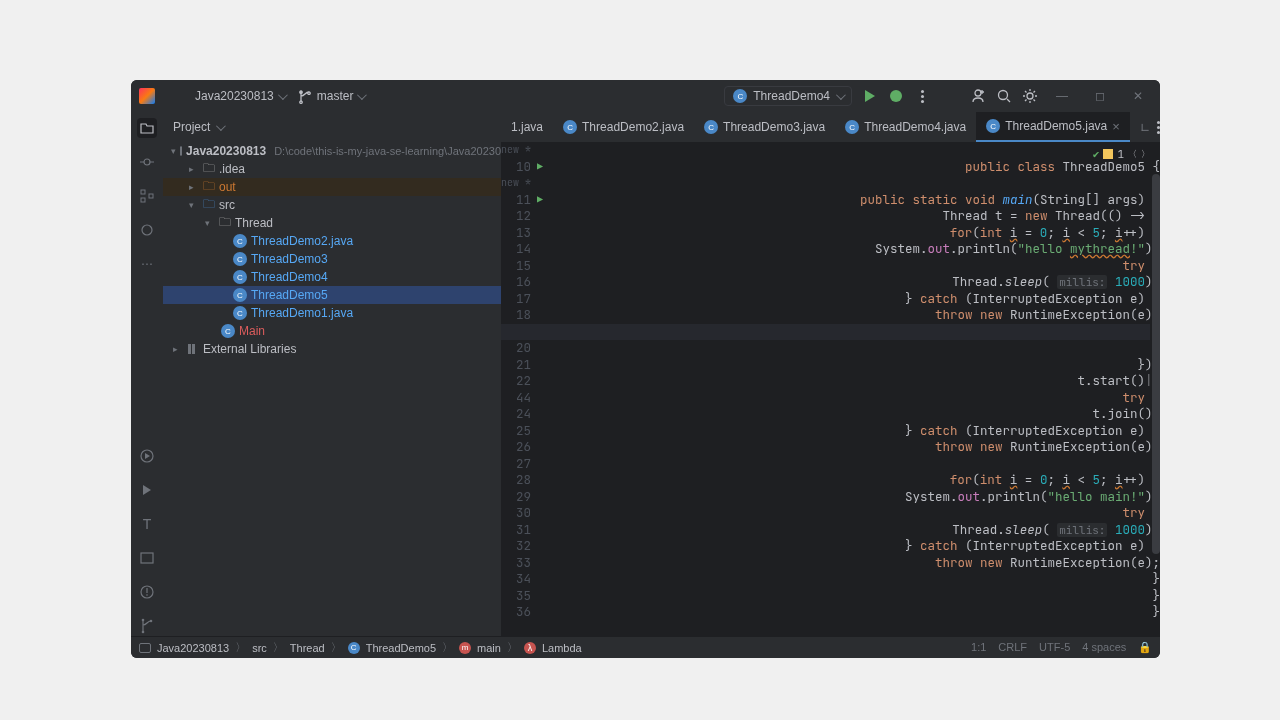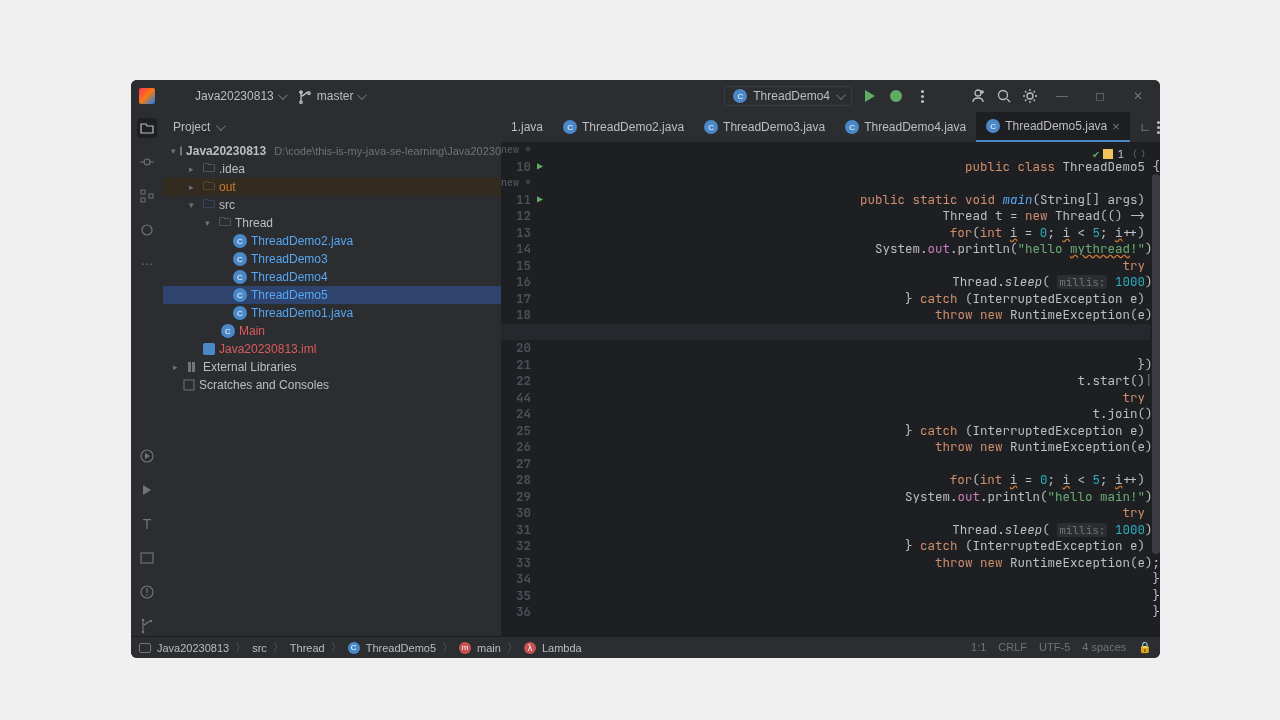--- a/index.html
+++ b/index.html
@@ -43,21 +43,21 @@
 .red-txt { color: #db5c5c; }
 .blue-txt { color: #56a8f5; }
 .orange-txt { color: #cc7832; }
 .editor-area { flex: 1; display: flex; flex-direction: column; background: #1e1f22; min-width: 0; }
 .tabs { height: 30px; display: flex; align-items: stretch; background: #2b2d30; }
 .tab { display: flex; align-items: center; gap: 5px; padding: 0 10px; font-size: 12px; cursor: pointer; color: #bcbec4; }
 .tab.active { border-bottom: 2px solid #4a88c7; background: #1e1f22; }
 .tab .close { color: #6f737a; font-size: 13px; }
 .tabs-right { margin-left: auto; display: flex; align-items: center; gap: 10px; padding: 0 10px; color: #6f737a; }
 .editor { flex: 1; display: flex; font-family: 'JetBrains Mono', Consolas, monospace; font-size: 12.5px; line-height: 16.5px; position: relative; }
-.gutter { width: 36px; text-align: right; color: #4b5059; padding-right: 6px; font-weight: bold; }
+.gutter { width: 36px; text-align: right; color: #4b5059; padding-right: 6px; }
 .rungutter { width: 14px; }
 .code { flex: 1; white-space: pre; color: #bcbec4; text-align: right; }
 .code-inner { padding-left: 6px; }
 .kw { color: #cf8e6d; }
 .str { color: #6aab73; }
 .num { color: #2aacb8; }
 .cls { color: #bcbec4; }
 .meth { color: #56a8f5; font-style: italic; }
 .param-hint { color: #6f737a; background: #2b2d30; padding: 0 2px; font-size: 11px; border-radius: 2px; }
 .warn { text-decoration: wavy underline #cc7832; }
@@ -250,37 +250,27 @@
             <span class="blue-txt">ThreadDemo5</span>
           </div>
         <div class="tree-row" style="padding-left:70px">
             <span class="class-icon">C</span> 
             <span class="blue-txt">ThreadDemo1.java</span>
           </div>
         <div class="tree-row" style="padding-left:58px">
             <span class="class-icon">C</span> 
             <span class="red-txt">Main</span>
           </div>
-        <div class="tree-row" style="padding-left:40px">
-            <span class="iml-icon"></span> 
-            <span class="red-txt">Java20230813.iml</span>
-          </div>
         <div class="tree-row" style="padding-left:10px">
             <span class="exp">▸</span>
             <svg width="12" height="12">
               <rect x="1" y="1" width="3" height="10" fill="#6f737a"></rect>
               <rect x="5" y="1" width="3" height="10" fill="#6f737a"></rect>
             </svg> 
             <span>External Libraries</span>
-          </div>
-        <div class="tree-row" style="padding-left:20px">
-            <svg width="12" height="12">
-              <rect x="1" y="1" width="10" height="10" fill="none" stroke="#6f737a"></rect>
-            </svg> 
-            <span>Scratches and Consoles</span>
           </div>
       </div>
     </div>
 
     <div class="editor-area">
       <div class="tabs">
         <div class="tab">
             <span>1.java</span>
           </div>
         <div class="tab">

